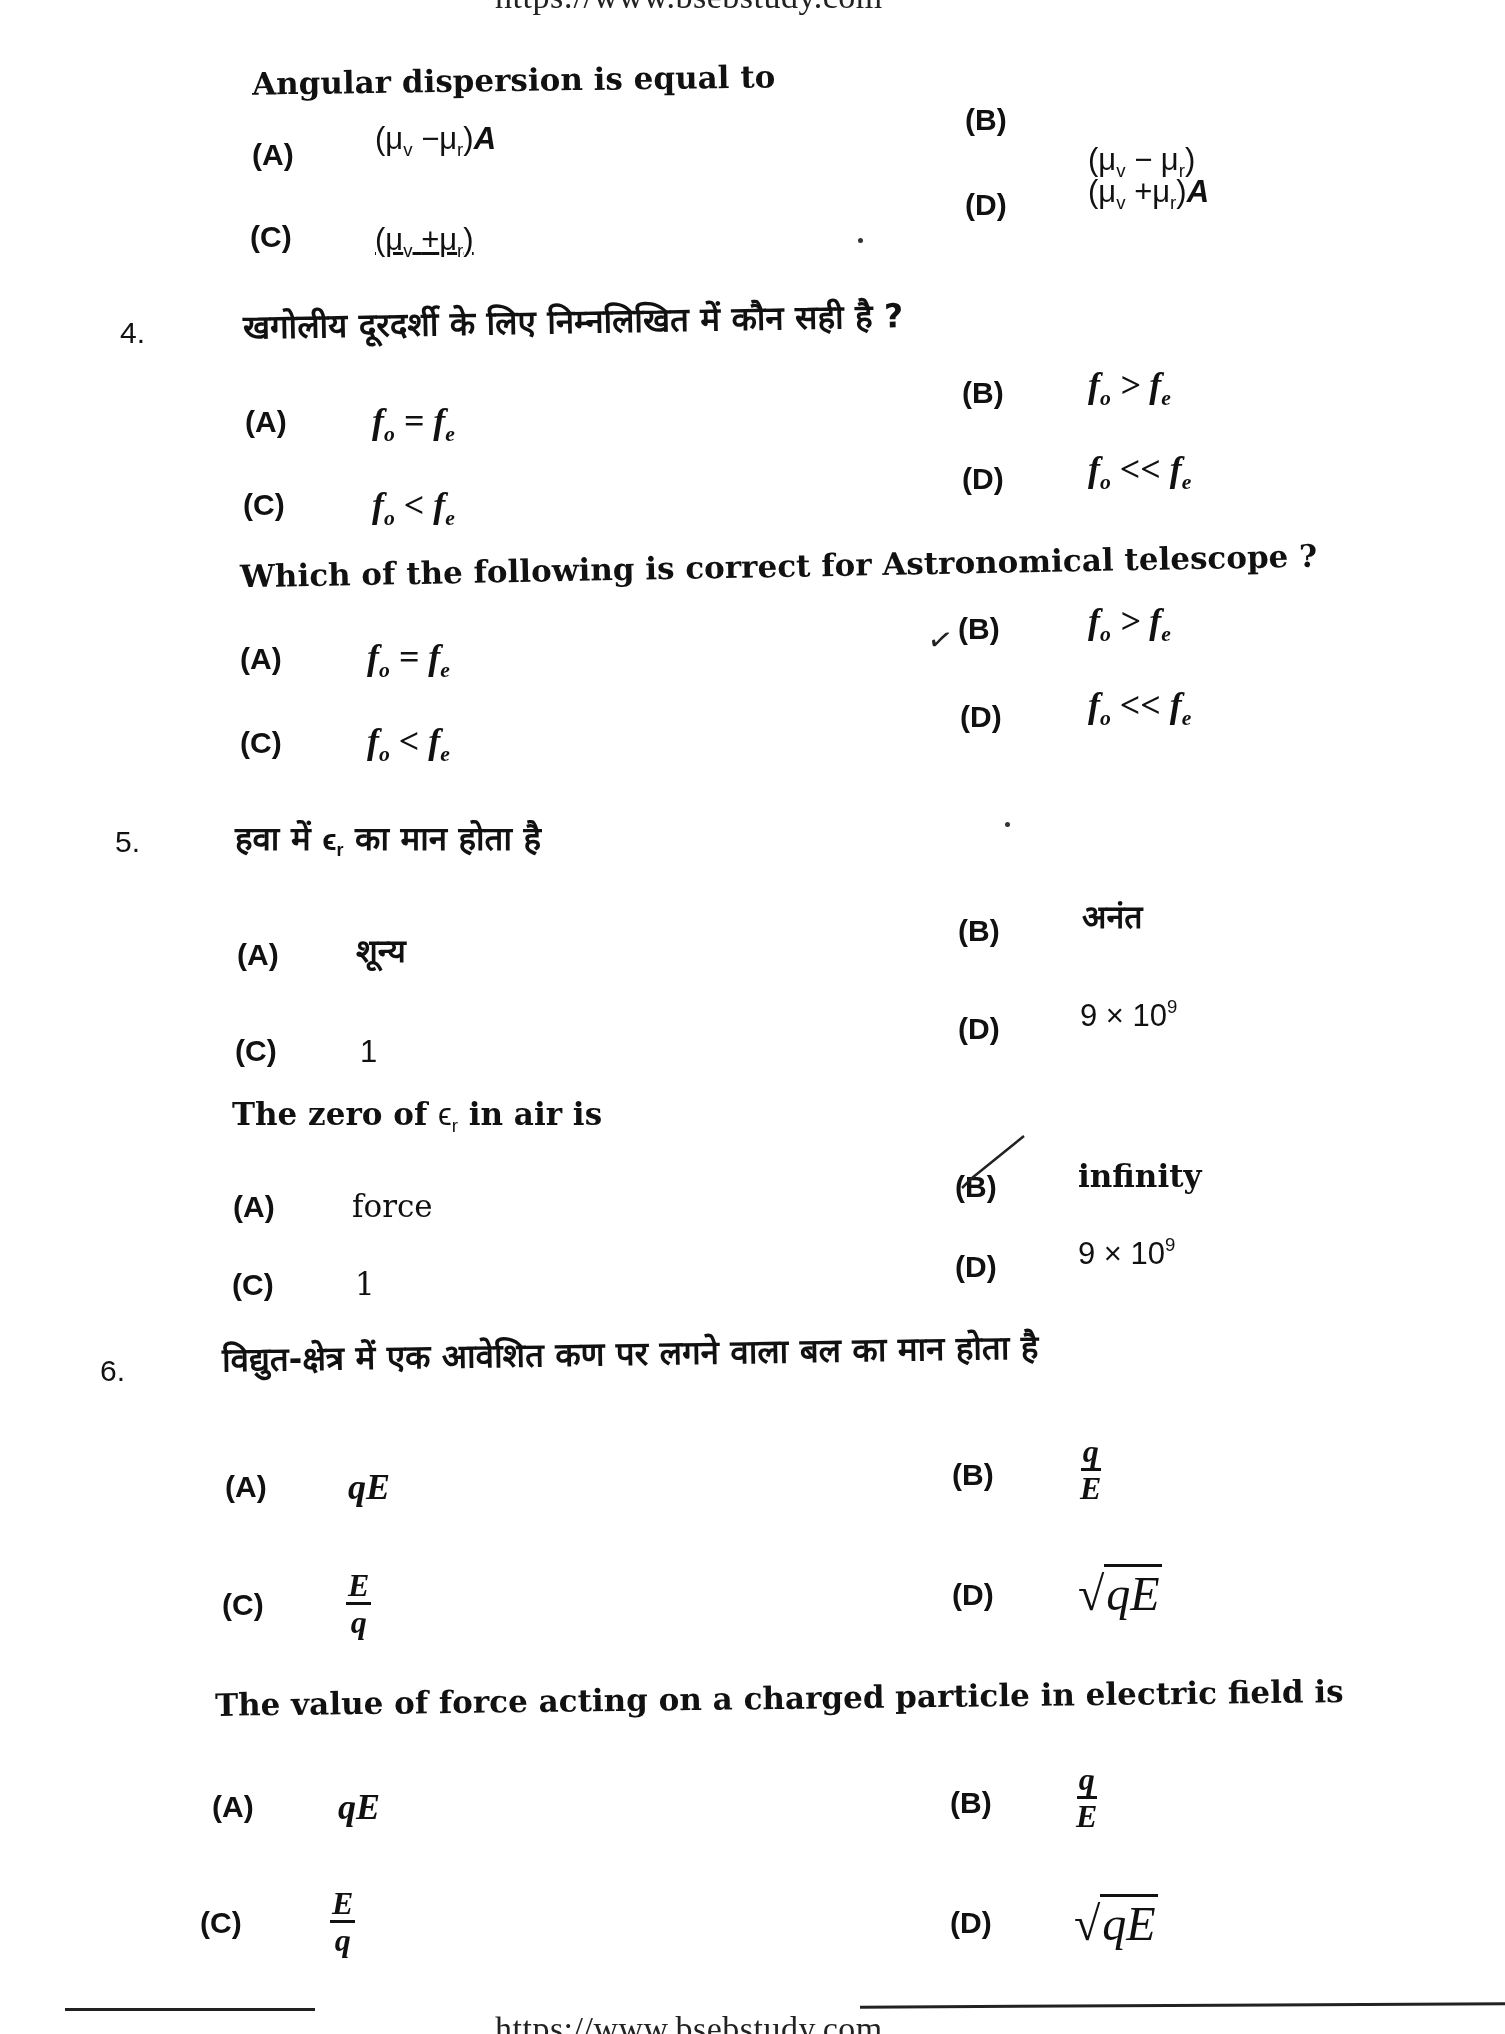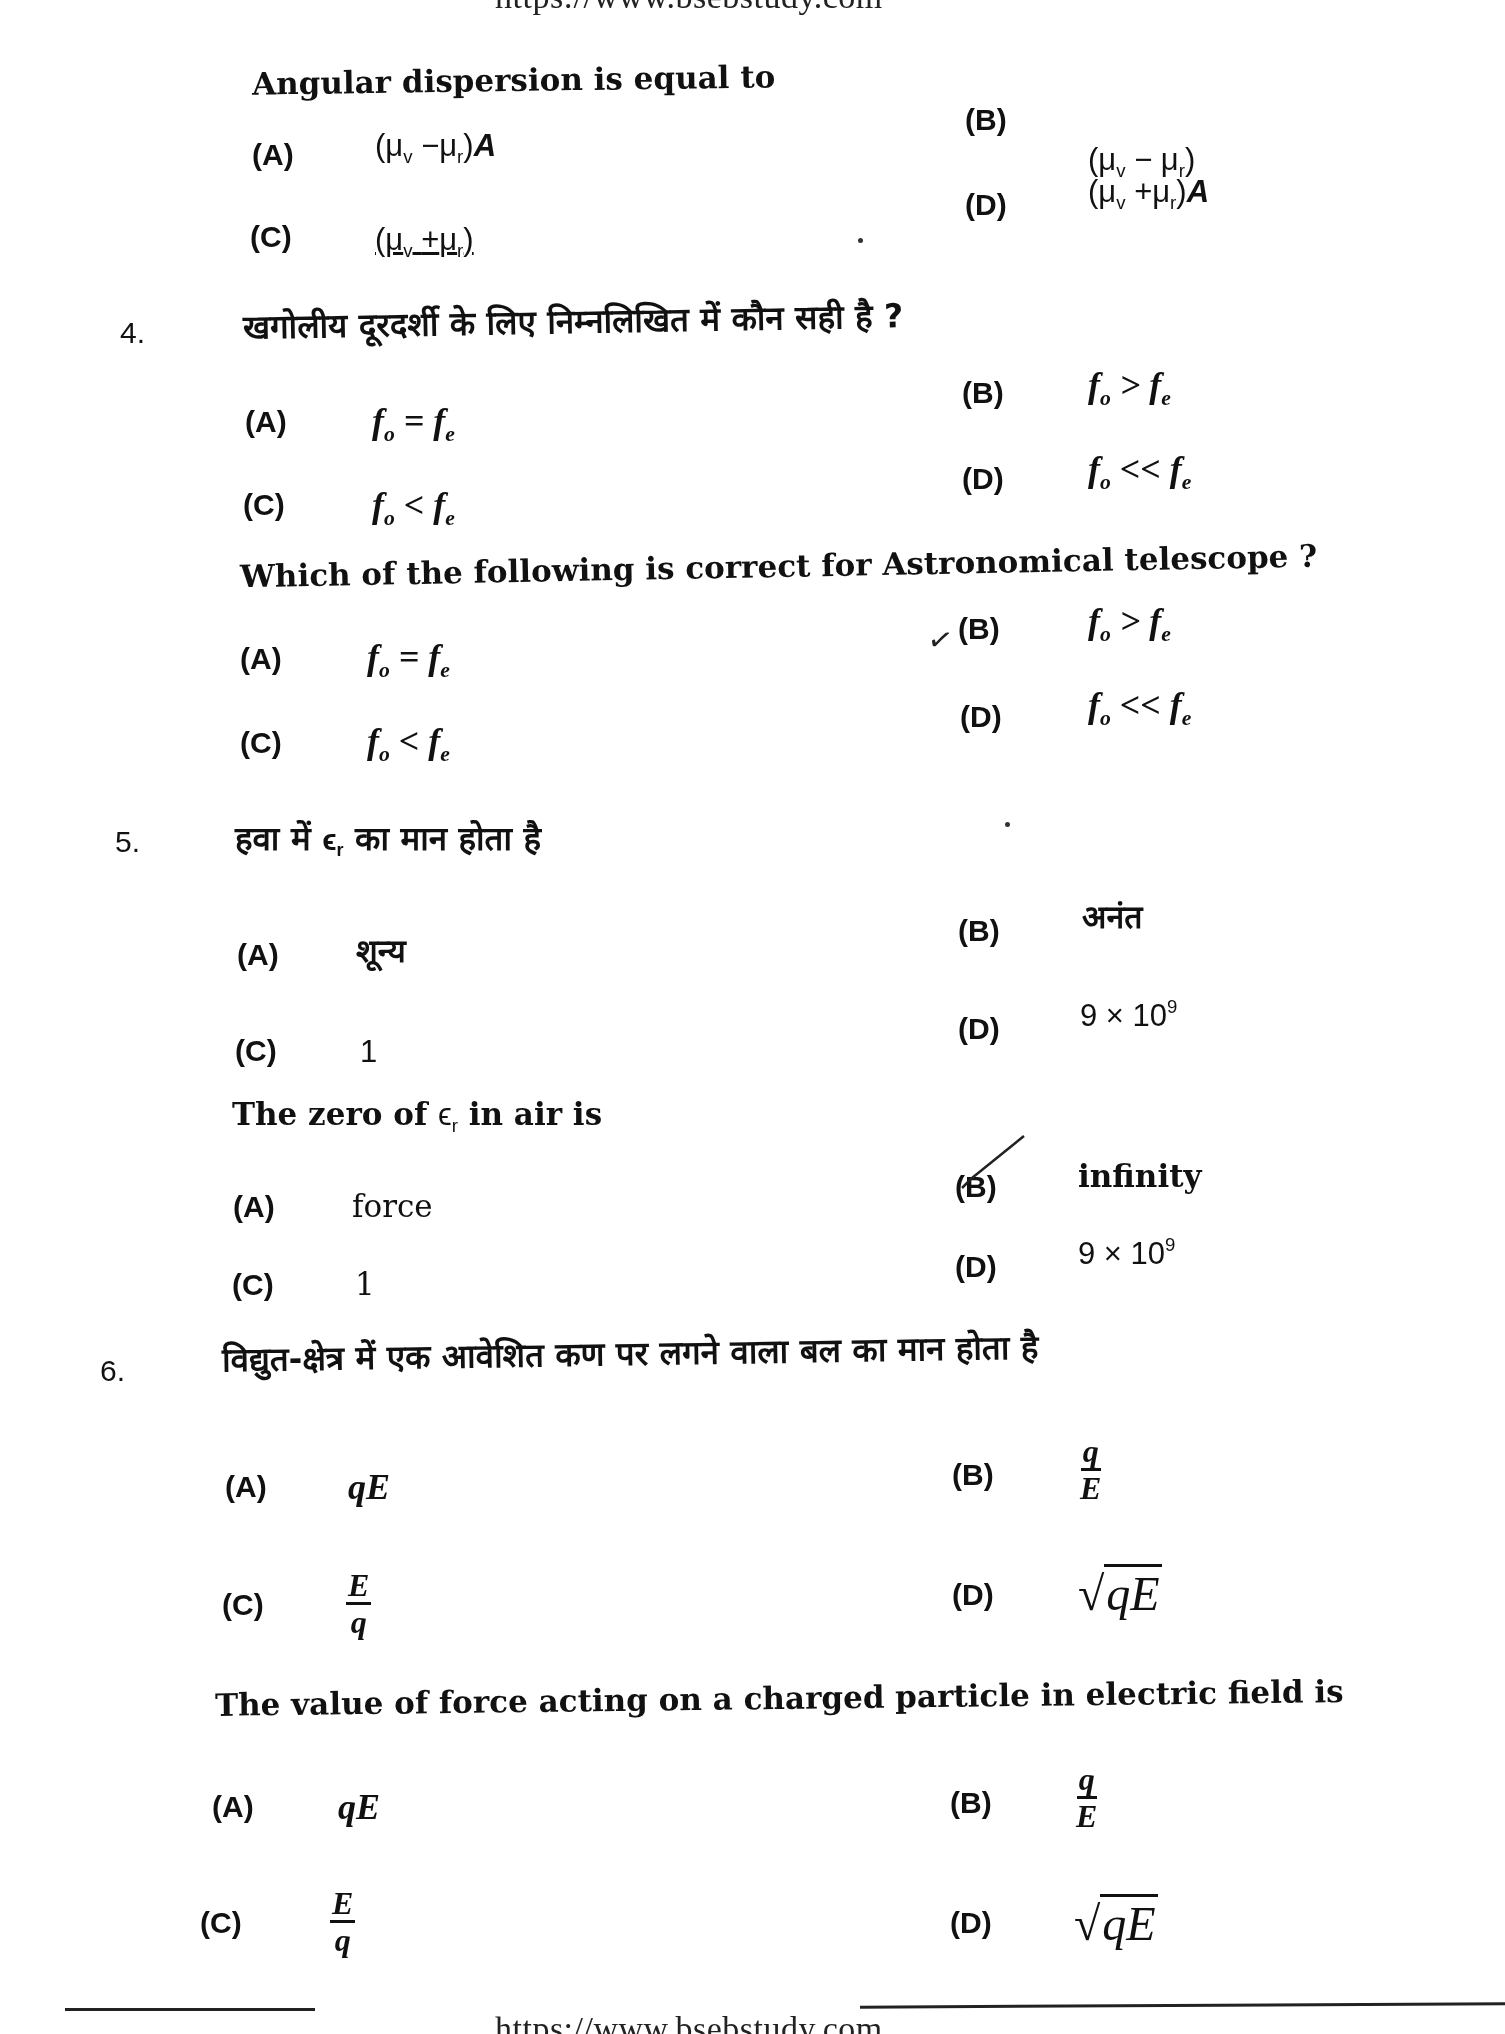--- a/index.html
+++ b/index.html
@@ -29,21 +29,21 @@
   .dot { position:absolute; width:5px; height:5px; border-radius:50%; background:#333; }
 </style>
 </head>
 <body>
 
 <div class="abs url" style="left:495px; top:-22px;">https://www.bsebstudy.com</div>
 
 <div class="abs q-en" style="left:252px; top:62px; transform:rotate(-0.8deg);">Angular dispersion is equal to</div>
 
 <div class="abs lbl" style="left:252px; top:138px;">(A)</div>
-<div class="abs val sans" style="left:375px; top:128px;">
+<div class="abs val sans" style="left:375px; top:121px;">
   <span>(</span><span>μ</span><sub>v</sub> <span>−</span><span>μ</span><sub>r</sub><span>)</span><i><b>A</b></i>
 </div>
 
 <div class="abs lbl" style="left:965px; top:103px;">(B)</div>
 <div class="abs val sans" style="left:1088px; top:94px;margin-top:48px;">
   <span>(</span><span>μ</span><sub>v</sub> <span>−</span> <span>μ</span><sub>r</sub><span>)</span>
 </div>
 
 <div class="abs lbl" style="left:250px; top:220px;">(C)</div>
 <div class="abs val sans" style="left:375px; top:222px;text-decoration:underline;">

